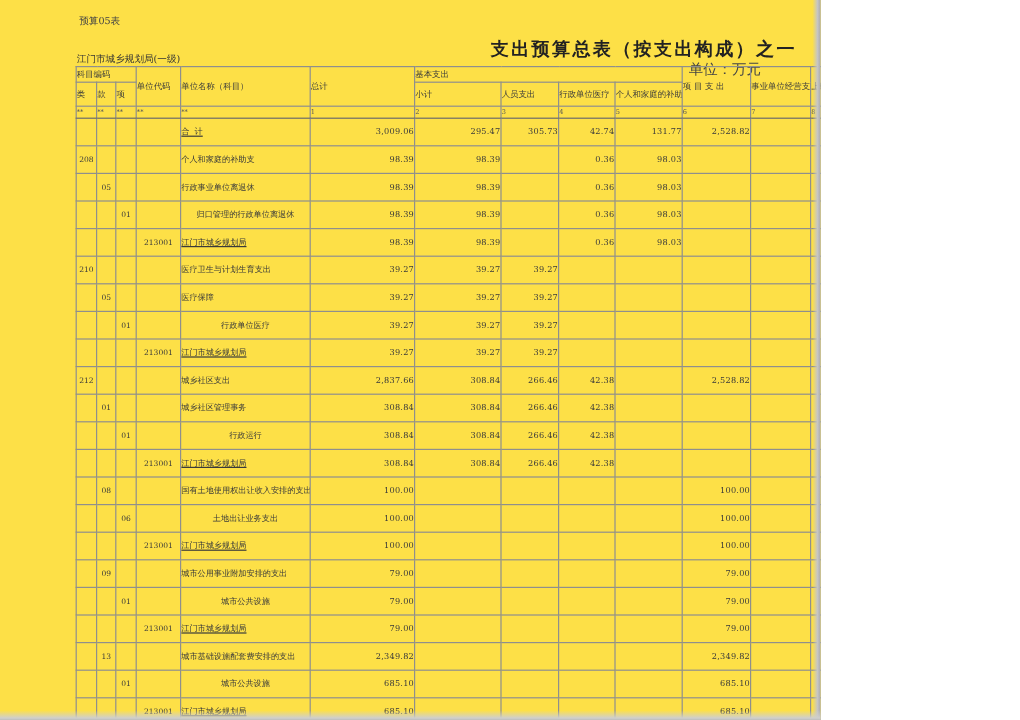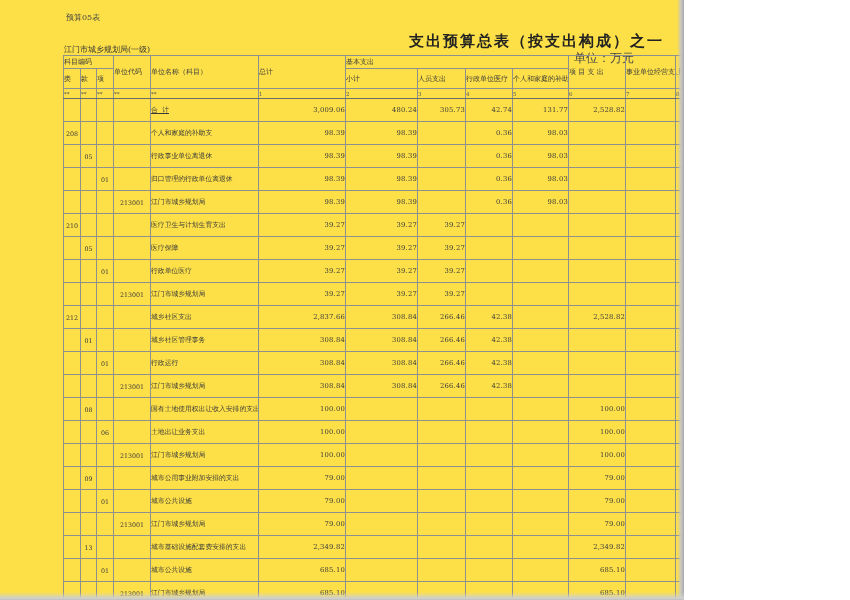--- a/index.html
+++ b/index.html
@@ -35,22 +35,22 @@
   thead tr.colnum-row th { height:9px; font-size:5.5px; color:#555;
     border-bottom:1.5px solid #6b6b69; }
   tbody td { height:22px; font-size:6.8px; vertical-align:middle;
     white-space:nowrap; }
   td.code-cell { text-align:center; font-size:6.3px; color:#4a4a4a; }
   td.name-cell { text-align:left; }
   td.num-cell { text-align:right; padding-right:4px; letter-spacing:0.2px; color:#3e3e3e; }
   td.lv0 { padding-left:6px; white-space:pre;text-decoration:underline; }
   td.lv1 { padding-left:4px; }
   td.lv2 { padding-left:10px;margin-left:40px; }
-  td.lv3 { padding-left:17px; }
-  td.lv4 { padding-left:15px; }
+  td.lv3 { padding-left:17px;text-align:center; }
+  td.lv4 { padding-left:15px;text-decoration:underline; }
 </style>
 </head>
 <body>
 
 <div class="page">
   <div class="form-label">预算05表</div>
   <div class="doc-title">支出预算总表（按支出构成）之一</div>
   <div class="org-name">江门市城乡规划局(一级)</div>
   <div class="unit-note">单位：万元</div>
 
@@ -113,21 +113,21 @@
       </tr>
     </thead>
     <tbody id="budget-tbody">
         <tr>
           <td class="code-cell"></td>
           <td class="code-cell"></td>
           <td class="code-cell"></td>
           <td class="code-cell"></td>
           <td class="name-cell lv0">合  计</td>
           <td class="num-cell">3,009.06</td>
-          <td class="num-cell">480.24</td>
+          <td class="num-cell">295.47</td>
           <td class="num-cell">305.73</td>
           <td class="num-cell">42.74</td>
           <td class="num-cell">131.77</td>
           <td class="num-cell">2,528.82</td>
           <td class="num-cell"></td>
           <td class="num-cell"></td>
           <td class="num-cell"></td>
           <td class="num-cell"></td>
         </tr>
         <tr>

